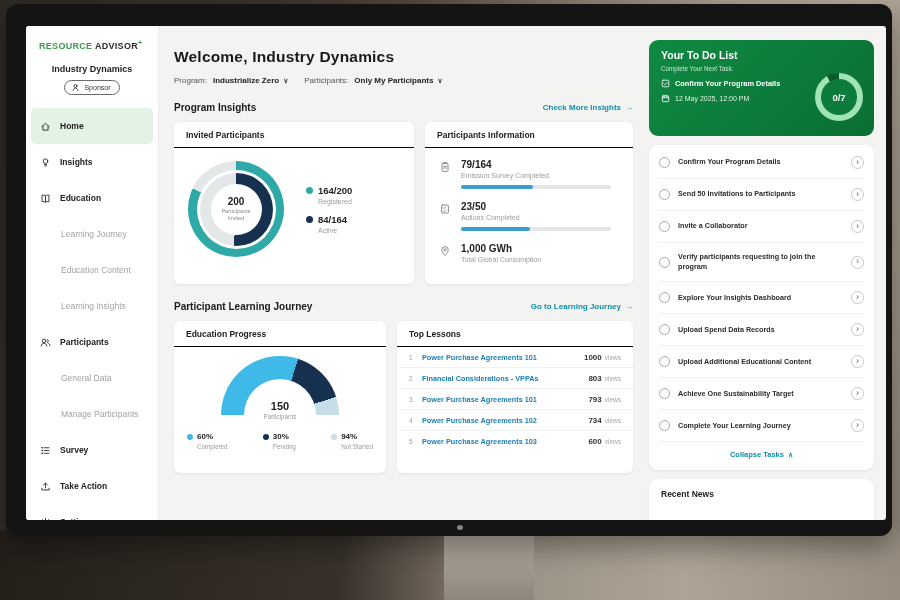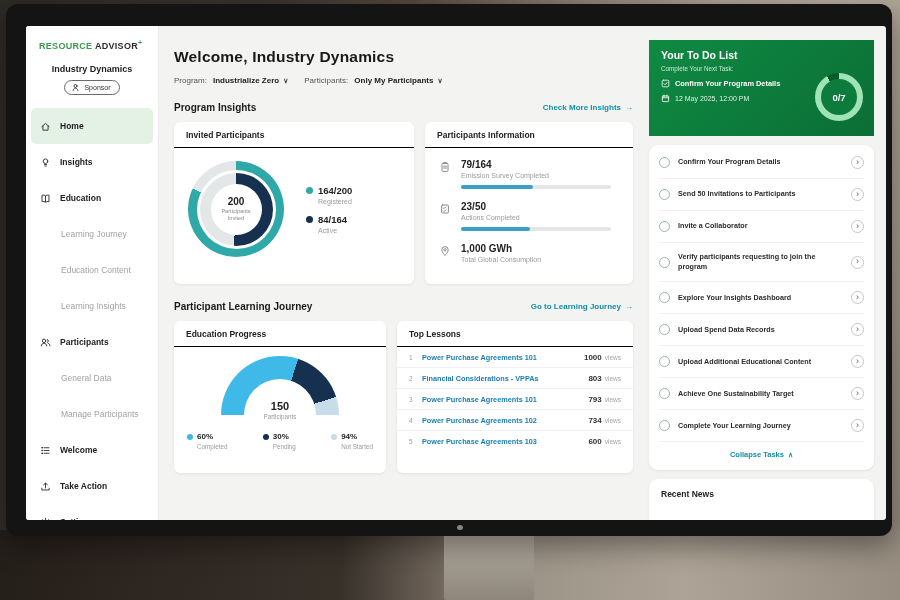--- a/index.html
+++ b/index.html
@@ -88,21 +88,21 @@
   
   .lesson{display:flex;align-items:center;padding:5.5px 12px;border-bottom:1px solid #F1F1F1;}
   .lesson:last-child{border-bottom:none;}
   .lesson-rank{width:13px;font-size:6.5px;color:#9b9b9b;}
   .lesson-title{flex:1;font-size:7.3px;color:#1B7FB0;font-weight:bold;cursor:pointer;}
   .lesson-views{font-size:8px;color:#333;font-weight:bold;}
   .lesson-unit{font-size:6.5px;color:#a5a5a5;font-weight:normal;margin-left:3px;}
 
   
   .rightp{position:absolute;left:622px;top:0;width:238px;height:494px;padding:14px 12px 0 1px;box-sizing:border-box;}
-  .todo-green{position:relative;background:linear-gradient(135deg,#0F8A43,#0B6E35);border-radius:0;
+  .todo-green{position:relative;background:linear-gradient(135deg,#0F8A43,#0B6E35);border-radius:9px;
     padding:9px 12px;height:96px;box-sizing:border-box;color:#fff;}
   .todo-title{font-size:10.5px;font-weight:bold;}
   .todo-sub{font-size:6.3px;color:#C9E8D2;margin-top:4px;}
   .todo-task{display:flex;gap:5px;margin-top:7px;font-size:7.4px;font-weight:bold;width:142px;align-items:center;}
   .todo-time{display:flex;gap:5px;margin-top:6px;font-size:7px;color:#DFF2E4;align-items:center;}
   .ticon{width:9px;height:9px;color:#fff;flex-shrink:0;display:flex;align-items:center;}
   .todo-ring{position:absolute;right:11px;top:33px;width:48px;height:48px;border-radius:50%;
     background:conic-gradient(#9FE3B6 205deg 330deg, rgba(0,0,0,.24) 0);display:flex;align-items:center;justify-content:center;text-align:right;}
   .todo-ring-hole{width:36px;height:36px;border-radius:50%;background:#0D7B3C;display:flex;align-items:center;
     justify-content:center;font-size:9.5px;font-weight:bold;color:#fff;}
@@ -200,21 +200,21 @@
           </div>
           <div class="nav-item">
             <span class="nicon">
                 <svg width="11" height="11" viewBox="0 0 12 12" fill="none" stroke="currentColor" stroke-width="1" stroke-linecap="round">
                   <path d="M4.6 3h5.2M4.6 6h5.2M4.6 9h5.2"></path>
                   <circle cx="2.3" cy="3" r="0.5"></circle>
                   <circle cx="2.3" cy="6" r="0.5"></circle>
                   <circle cx="2.3" cy="9" r="0.5"></circle>
                 </svg>
               </span>
-            <span>Welcome</span>
+            <span>Survey</span>
           </div>
           <div class="nav-item">
             <span class="nicon">
                 <svg width="11" height="11" viewBox="0 0 12 12" fill="none" stroke="currentColor" stroke-width="1" stroke-linecap="round" stroke-linejoin="round">
                   <path d="M6 7.6V2.4M3.8 4.4 6 2.2l2.2 2.2"></path>
                   <path d="M2 7.8v2h8v-2"></path>
                 </svg>
               </span>
             <span>Take Action</span>
           </div>

